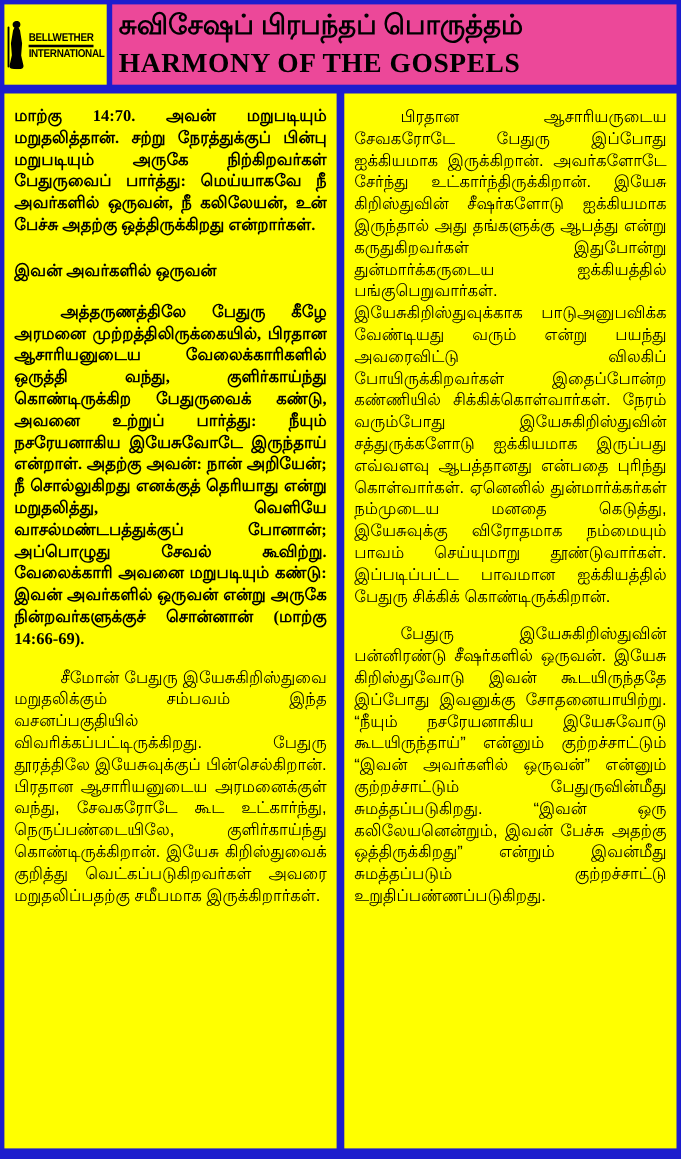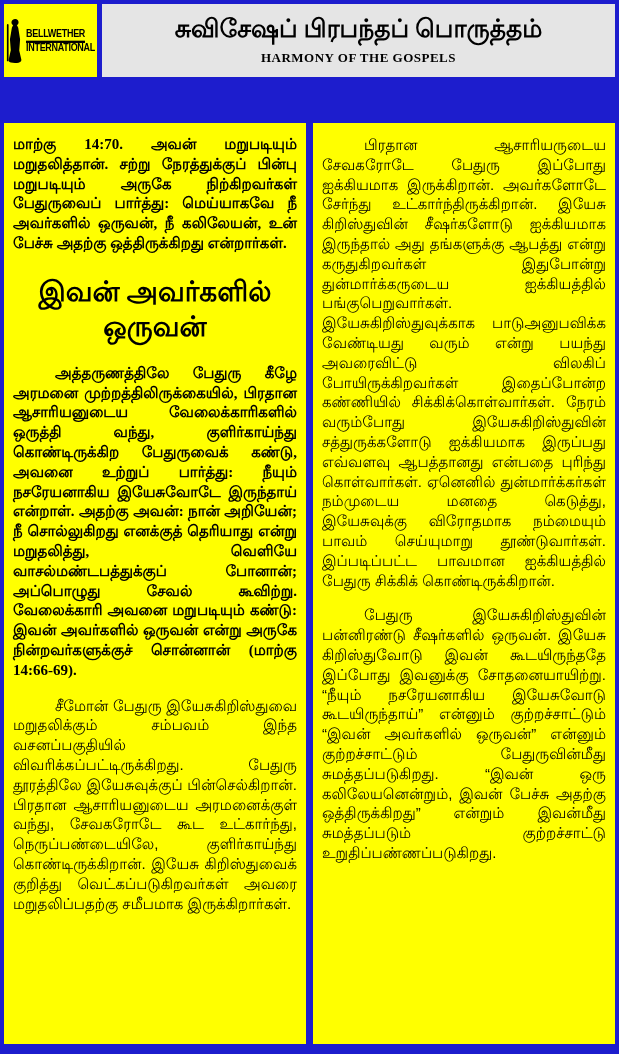--- a/index.html
+++ b/index.html
@@ -7,21 +7,21 @@
     width:619px;height:1054px;
     font-family:"Liberation Sans",sans-serif;
     background:#1d1dcd;
     overflow:hidden;
   }
   .page{
     box-sizing:border-box;
     width:619px;height:1054px;
     background:#1d1dcd;
     padding:4px 4px 10px 4px;
-    display:flex;flex-direction:column;gap:38px;
+    display:flex;flex-direction:column;
   }
   
   .header{
     display:flex;gap:5px;height:73px;flex:0 0 auto;
   }
   .logo-box{
     width:93px;flex:0 0 auto;background:#ffff00;
     display:flex;align-items:center;justify-content:center;gap:3px;
     padding:2px;box-sizing:border-box;
   }
@@ -30,31 +30,31 @@
   .logo-line1{
     font-size:9px;font-weight:bold;letter-spacing:-0.3px;color:#000;
     border-bottom:2px solid #000;padding-bottom:1px;margin-bottom:1px;
     white-space:nowrap;transform:scaleY(1.15);transform-origin:left center;
   }
   .logo-line2{
     font-size:9px;font-weight:bold;letter-spacing:-0.3px;color:#000;
     white-space:nowrap;transform:scaleY(1.15);transform-origin:left center;
   }
   .title-box{
-    flex:1 1 auto;background:#e5e5e5;
-    display:flex;flex-direction:column;align-items:center;justify-content:center;
+    flex:1 1 auto;background:#ec4899;
+    display:flex;flex-direction:column;align-items:flex-start;justify-content:center;
     gap:4px;padding:2px 6px;box-sizing:border-box;
   }
   .title-tamil{
     font-family:"Liberation Serif",serif;
     font-size:25px;font-weight:bold;color:#000;white-space:nowrap;
   }
   .title-english{
     font-family:"Liberation Serif",serif;
-    font-size:13px;font-weight:bold;color:#000;letter-spacing:0.5px;white-space:nowrap;
+    font-size:25px;font-weight:bold;color:#000;letter-spacing:0.5px;white-space:nowrap;
   }
   
   .content{
     flex:1 1 auto;display:flex;gap:7px;margin-top:8px;min-height:0;
   }
   .col{
     flex:1 1 0;background:#ffff00;color:#000;
     padding:12px 9px 8px 9px;box-sizing:border-box;overflow:hidden;
   }
   .col p{
@@ -66,22 +66,22 @@
   .bold-tamil{
     font-family:"Liberation Serif",serif;
     font-weight:bold;
   }
   .reg-tamil{
     font-family:"Liberation Sans",sans-serif;
     font-weight:normal;
   }
   .section-heading{
     font-family:"Liberation Serif",serif;
-    font-size:28px;font-weight:bold;color:#000;
-    margin:22px 0 18px 0;text-align:center;
+    font-size:15px;font-weight:bold;color:#000;
+    margin:22px 0 18px 0;text-align:left;
   }
 </style>
 </head>
 <body>
 
 <div class="page">
 
   <div class="header">
 
     <div class="logo-box">

